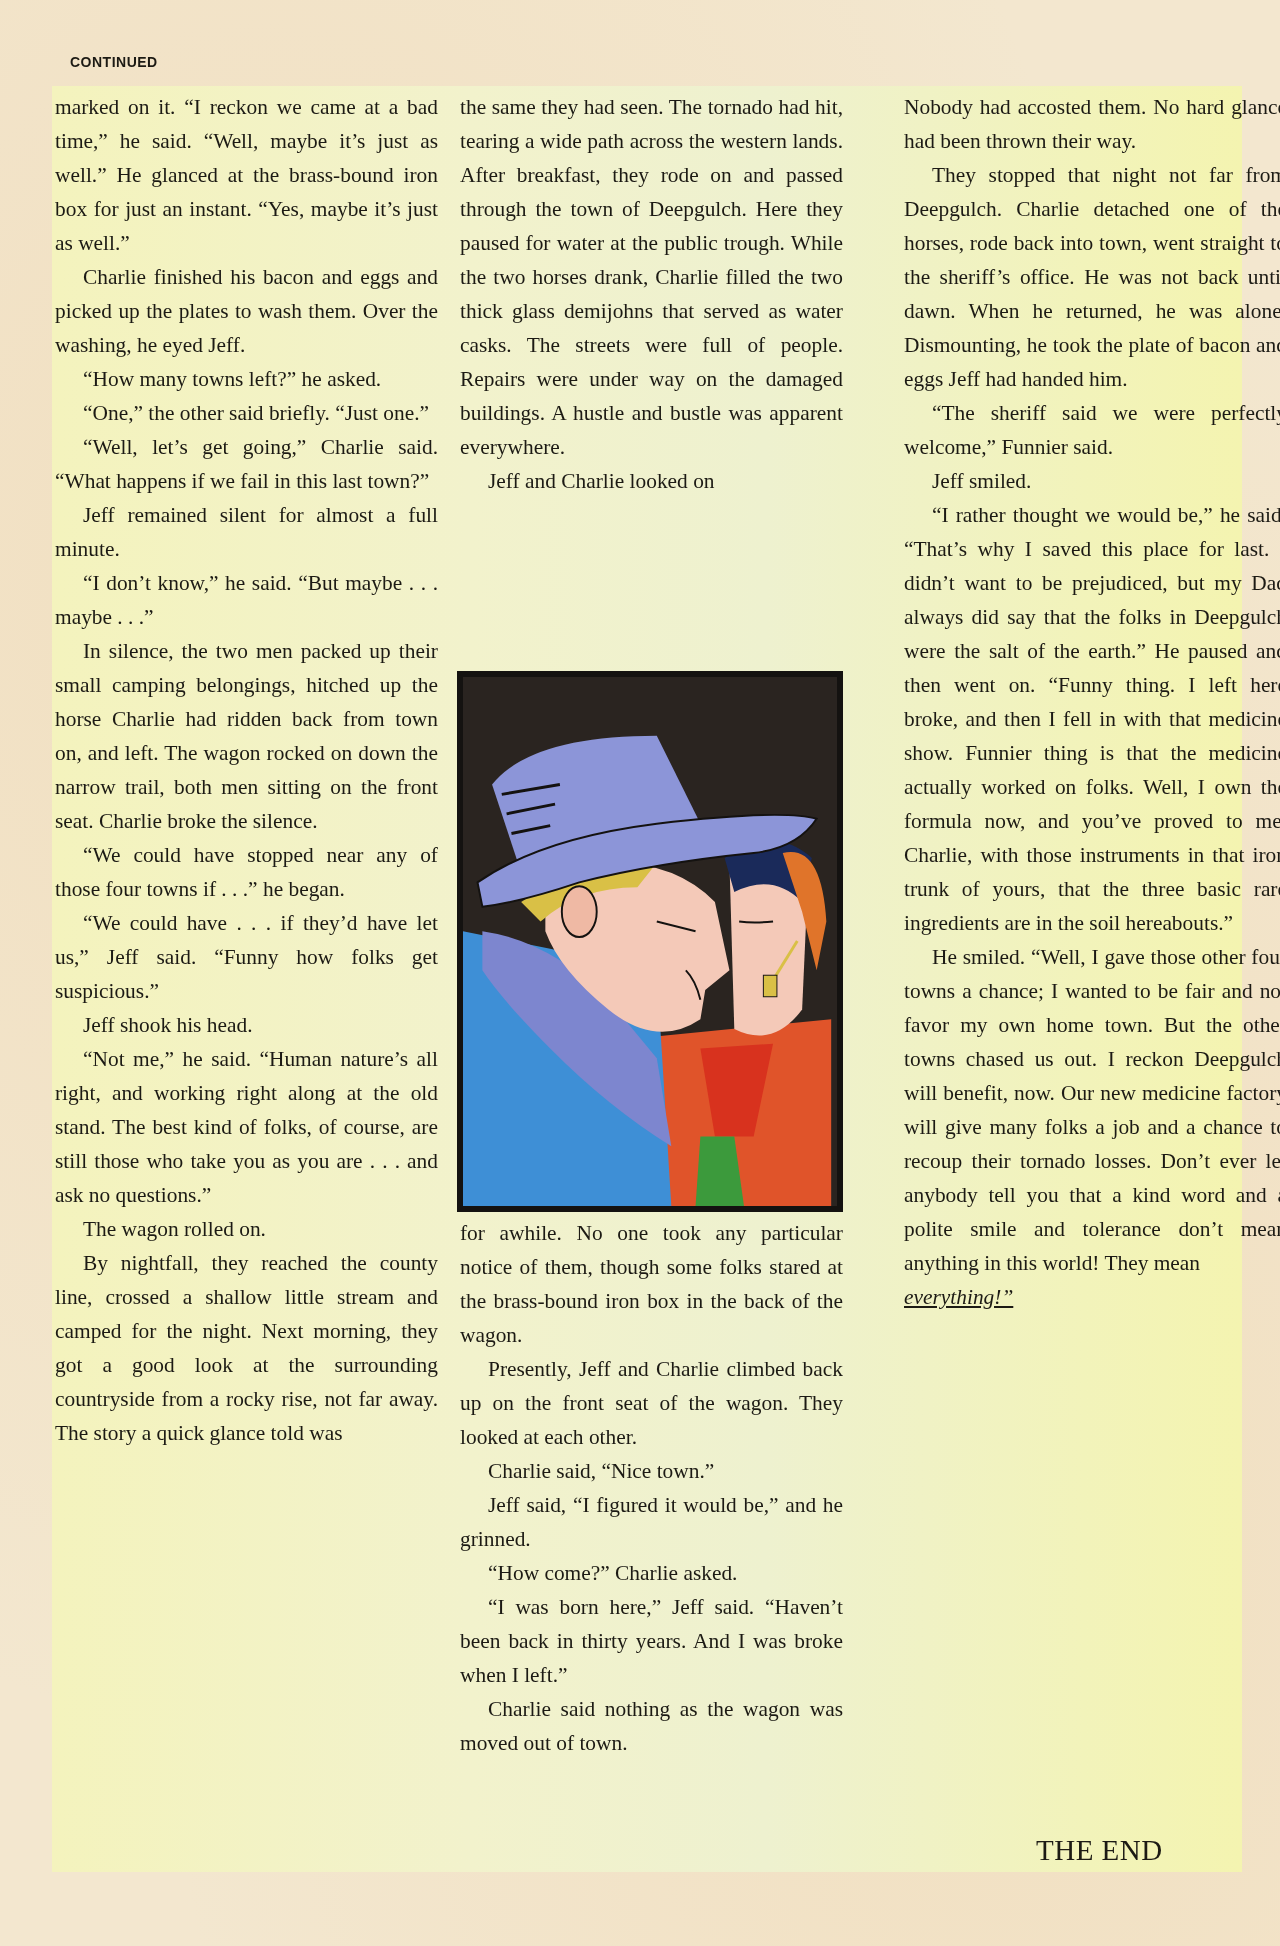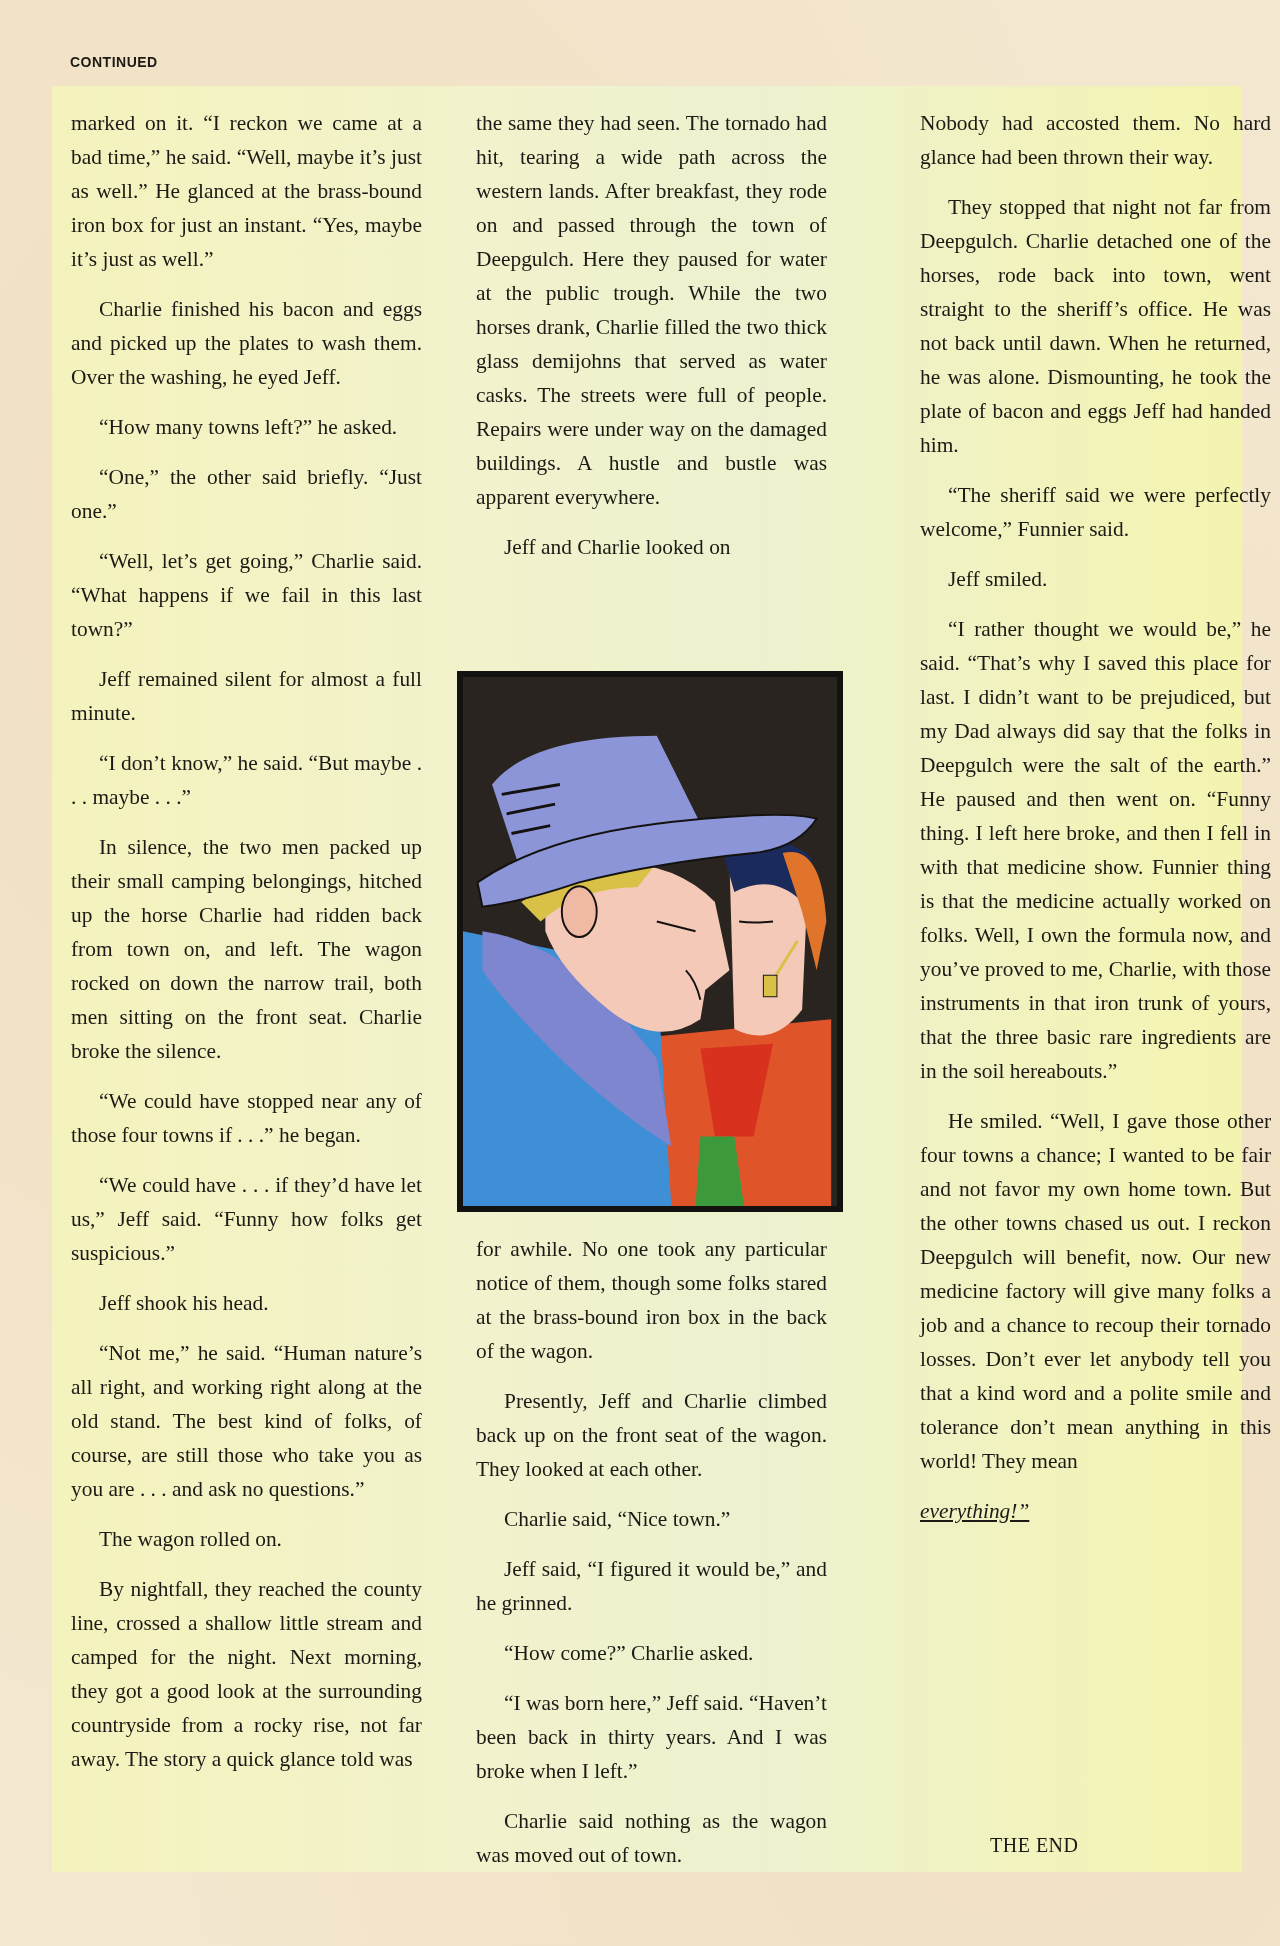--- a/index.html
+++ b/index.html
@@ -25,37 +25,37 @@
     position: absolute; left: 70px; top: 54px;
     font-family: "Liberation Sans", "DejaVu Sans", sans-serif;
     font-weight: bold; font-size: 14px; letter-spacing: 0.5px;
     color: #1c1a14;
   }
   .col {
     position: absolute; top: 90px; width: 383px;
     font-size: 21.4px; line-height: 34px;
     text-align: justify;
   }
-  .col p { margin: 16px; text-indent: 28px; }
+  .col p { margin: 0; text-indent: 28px; }
   .col p.noindent { text-indent: 0; }
   .col1 { left: 55px; }
   .col2 { left: 460px; }
   .col2b { left: 460px; top: 1216px; }
   .col3 { left: 904px; }
   .panel {
     position: absolute; left: 457px; top: 671px; width: 386px; height: 541px;
     border: 6px solid #141210;
     box-sizing: border-box;
     background: #2a2420;
     overflow: hidden;
   }
   .panel svg { display: block; width: 100%; height: 100%; }
   .the-end {
-    position: absolute; left: 990px; top: 1834px;
-    font-size: 20px; letter-spacing: 0.5px;
+    position: absolute; left: 1036px; top: 1834px;
+    font-size: 29px; letter-spacing: 0.5px;
   }
   em { font-style: italic; text-decoration: underline; }
 </style>
 </head>
 <body>
 
 <div class="page">
   <div class="tint"></div>
 
   <div class="continued">CONTINUED</div>

